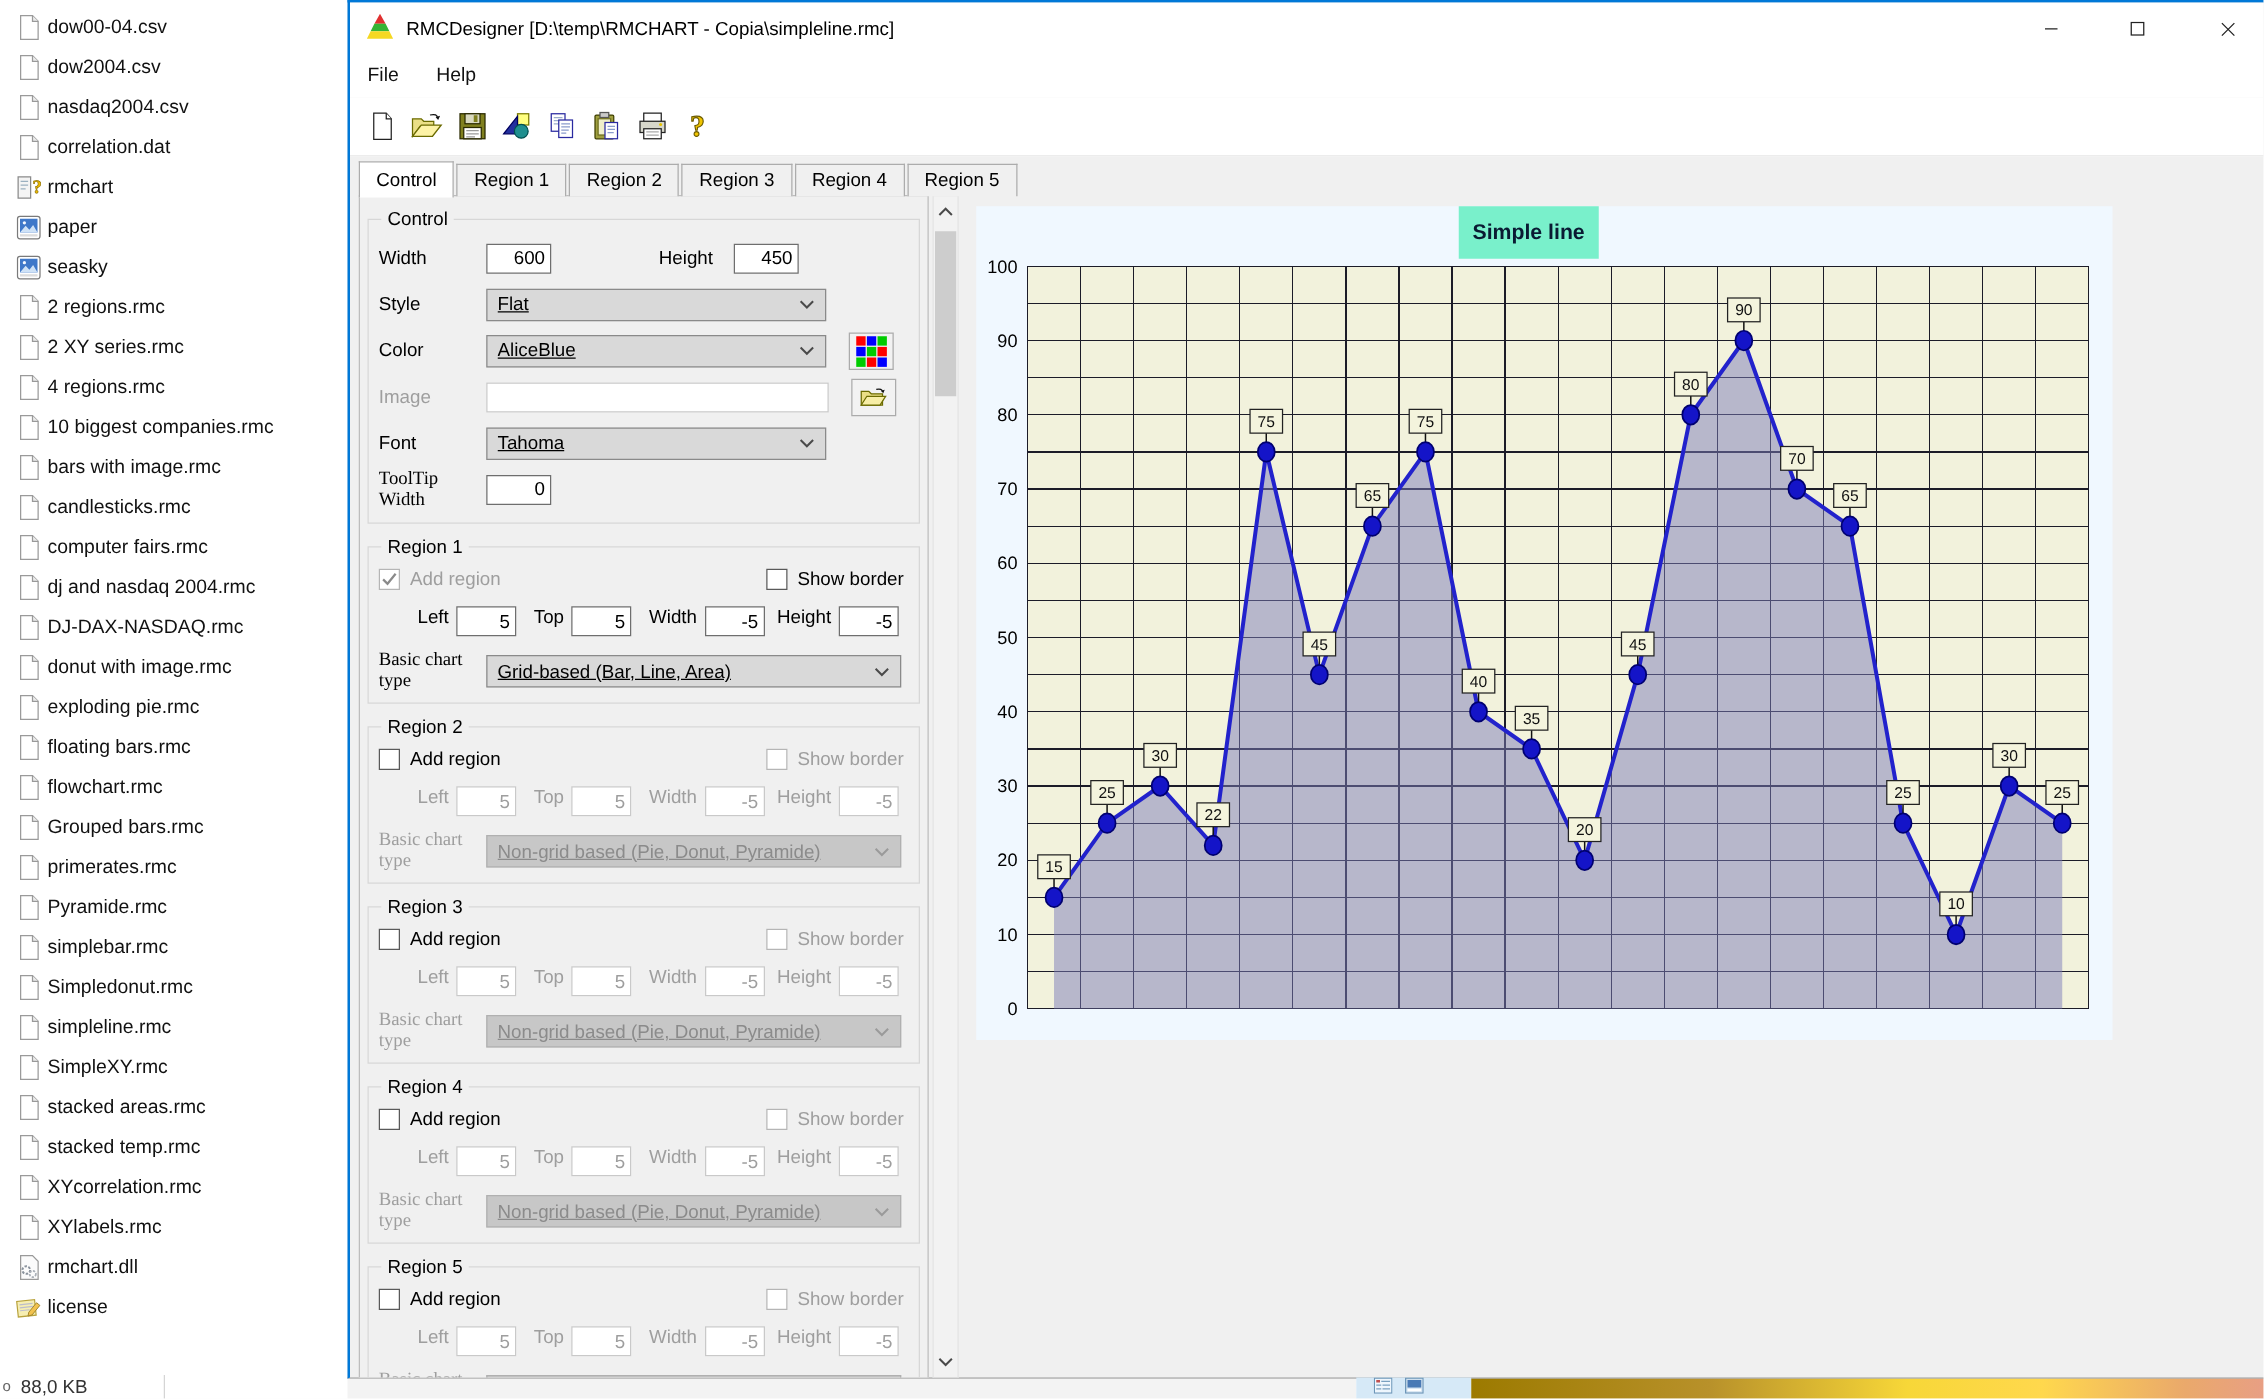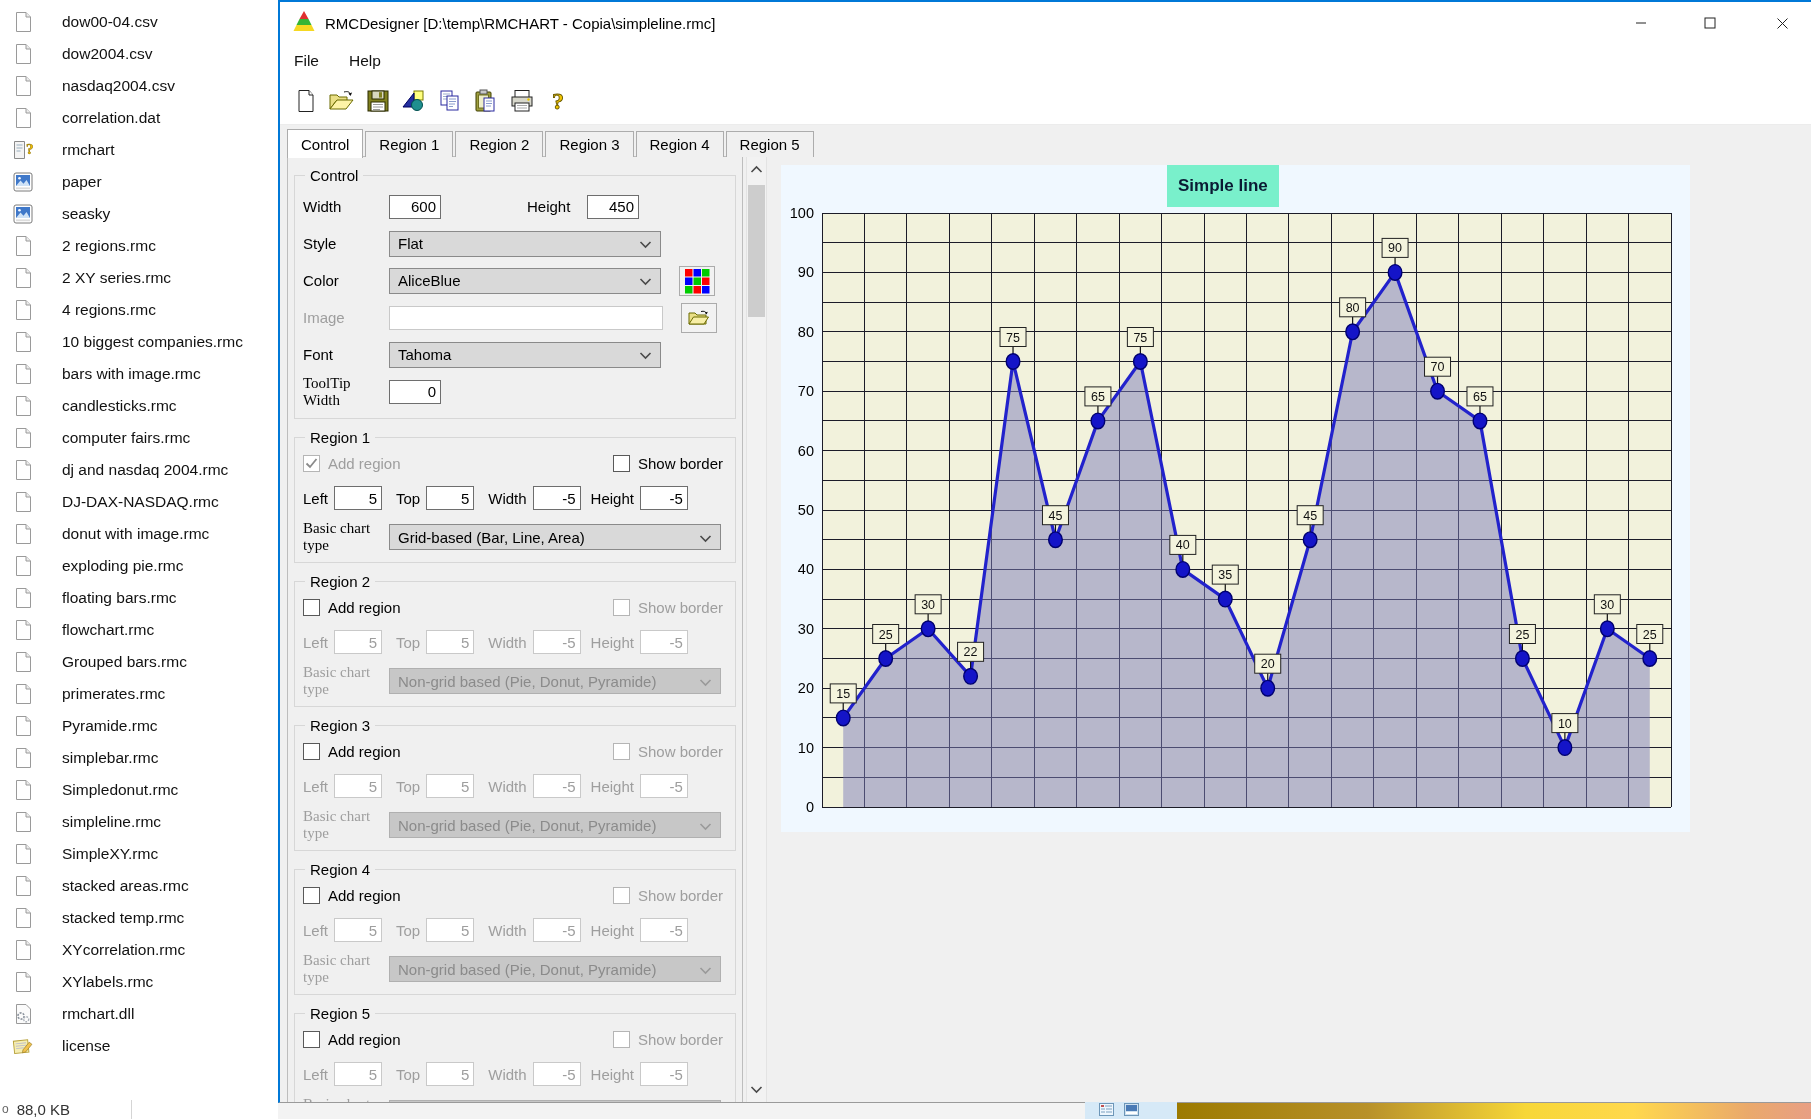--- a/index.html
+++ b/index.html
@@ -1,21 +1,21 @@
 <!DOCTYPE html>
 <html><head>
 <meta charset="utf-8">
 <style>
   html,body{margin:0;padding:0;}
   body{font-family:"Liberation Sans",sans-serif;background:#fff;}
   #root{position:relative;width:1811px;height:1119px;overflow:hidden;background:#fff;}
 
   
   #file-panel{position:absolute;left:0;top:6px;width:272px;}
-  .file-item{height:32px;display:flex;align-items:center;padding-left:12px;gap:28px;color:#111;font-size:15.5px;white-space:nowrap;}
+  .file-item{height:32px;display:flex;align-items:center;padding-left:12px;gap:4px;color:#111;font-size:15.5px;white-space:nowrap;}
   .file-item .ficon{width:22px;height:22px;flex:0 0 22px;display:flex;align-items:center;justify-content:center;}
   #status-left{position:absolute;left:0;top:1099px;width:272px;height:20px;font-size:15px;color:#333;display:flex;align-items:center;}
   #status-prefix{margin-left:2px;color:#666;font-size:12px;}
   #status-size{margin-left:8px;}
   #status-divider{position:absolute;left:131px;top:1100px;width:1px;height:19px;background:#d5d5d5;}
 
   
   #win{position:absolute;left:278px;top:0;width:1533px;height:1103px;background:#f0f0f0;border-left:2px solid #0078d7;border-top:2px solid #0078d7;border-bottom:1px solid #9a9a9a;box-sizing:border-box;overflow:hidden;}
   #titlebar{height:42px;background:#fff;display:flex;align-items:center;padding-left:12px;position:relative;}
   #title-text{margin-left:9px;font-size:15px;color:#000;}
@@ -34,31 +34,31 @@
   #panel{position:absolute;left:7px;top:154px;width:456px;height:949px;box-sizing:border-box;border:1px solid #bdbdbd;background:#f0f0f0;overflow:hidden;}
   .group{position:relative;border:1px solid #d7d7d7;margin:18px 6px 0 6px;padding:12px 8px 8px 8px;box-sizing:border-box;}
   .group-label{position:absolute;top:-9px;left:10px;background:#f0f0f0;padding:0 5px;font-size:15px;color:#000;}
   .crow{display:flex;align-items:center;height:37px;}
   .lbl{width:86px;font-size:15px;color:#000;flex:0 0 86px;}
   .lbl.two{line-height:17px;font-family:Liberation Serif, serif;}
   .dis{color:#9e9e9e !important;}
   input.num{width:46px;height:22px;border:1px solid #6e6e6e;background:#fff;font-family:"Liberation Sans",sans-serif;font-size:15px;text-align:right;padding:0 4px 0 0;color:#000;}
   input.num.disabled{border-color:#c9c9c9;color:#9e9e9e;}
   input.txt{width:264px;height:22px;border:1px solid #c9c9c9;background:#fff;padding:0 4px;}
-  .combo{height:26px;background:#d9d9d9;border:1px solid #8a8a8a;display:flex;align-items:center;box-sizing:border-box;padding:0 8px;font-size:15px;color:#000;}
+  .combo{height:26px;background:#d9d9d9;border:1px solid #8a8a8a;display:flex;align-items:center;box-sizing:border-box;padding:0 8px;font-size:15px;color:#000;text-decoration:underline;}
   .combo .ctext{flex:1;white-space:nowrap;overflow:hidden;}
   .combo.disabled{background:#c7c7c7;border-color:#b0b0b0;color:#8b8b8b;}
   .w272{width:272px;} .w332{width:332px;}
   .sqbtn{width:34px;height:28px;margin-left:18px;background:#f2f2f2;border:1px solid #ababab;display:flex;align-items:center;justify-content:center;}
   .cb{width:17px;height:17px;box-sizing:border-box;border:1px solid #595959;background:#fff;display:flex;align-items:center;justify-content:center;flex:0 0 17px;}
   .cb.disabled{border-color:#b5b5b5;}
   .rrow1{display:flex;align-items:center;justify-content:space-between;height:26px;}
   .cbwrap{display:flex;align-items:center;gap:8px;font-size:15px;}
   .rrow1 .right{margin-right:4px;}
-  .rrow2{display:flex;align-items:center;margin-top:9px;height:26px;font-size:15px;}
+  .rrow2{display:flex;margin-top:9px;height:26px;font-size:15px;margin-left:31px;}
   .rrow2 .flab{flex:0 0 auto;}
   .rrow2 input.num{width:42px;margin-left:6px;}
   .rrow3{display:flex;align-items:center;margin-top:9px;}
 
   
   #vscroll{position:absolute;left:466px;top:154px;width:21px;height:949px;background:#f2f2f2;border:1px solid #e3e3e3;box-sizing:border-box;}
   #vs-up{position:absolute;left:0;top:4px;width:19px;height:16px;display:flex;align-items:center;justify-content:center;}
   #vs-down{position:absolute;left:0;bottom:6px;width:19px;height:16px;display:flex;align-items:center;justify-content:center;}
   #vs-thumb{position:absolute;left:1px;top:28px;width:17px;height:132px;background:#cdcdcd;}
 

